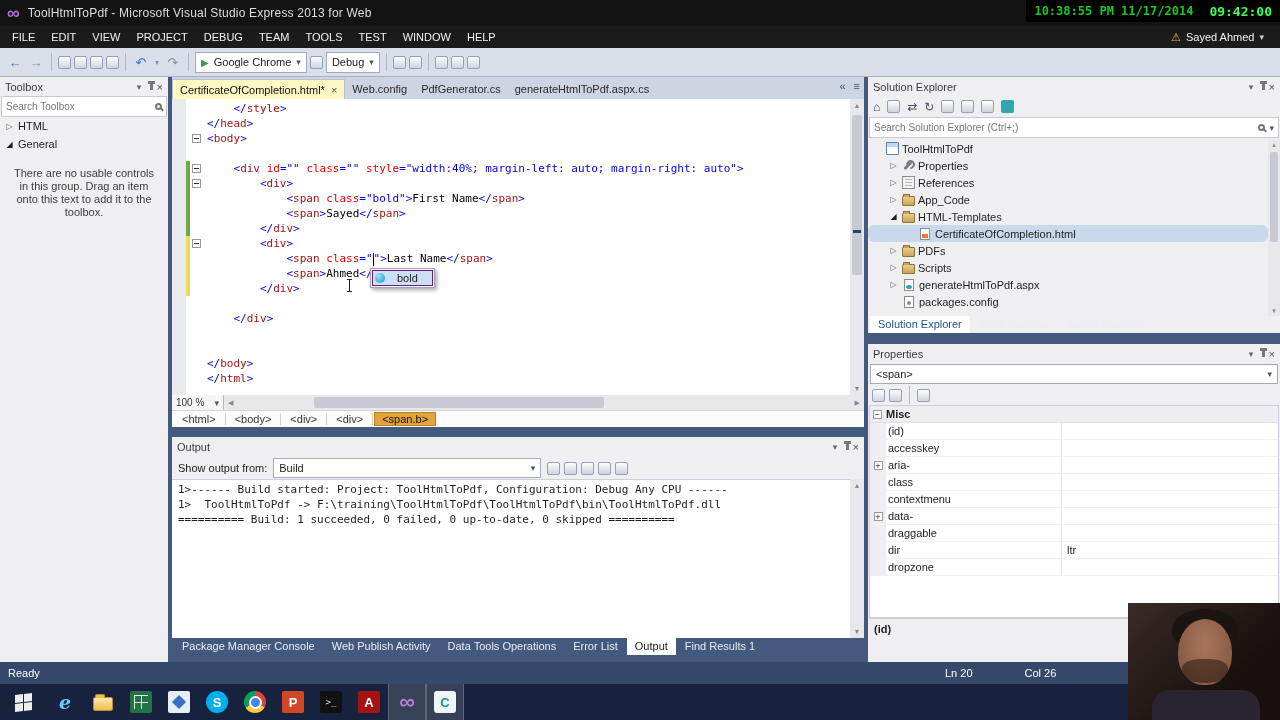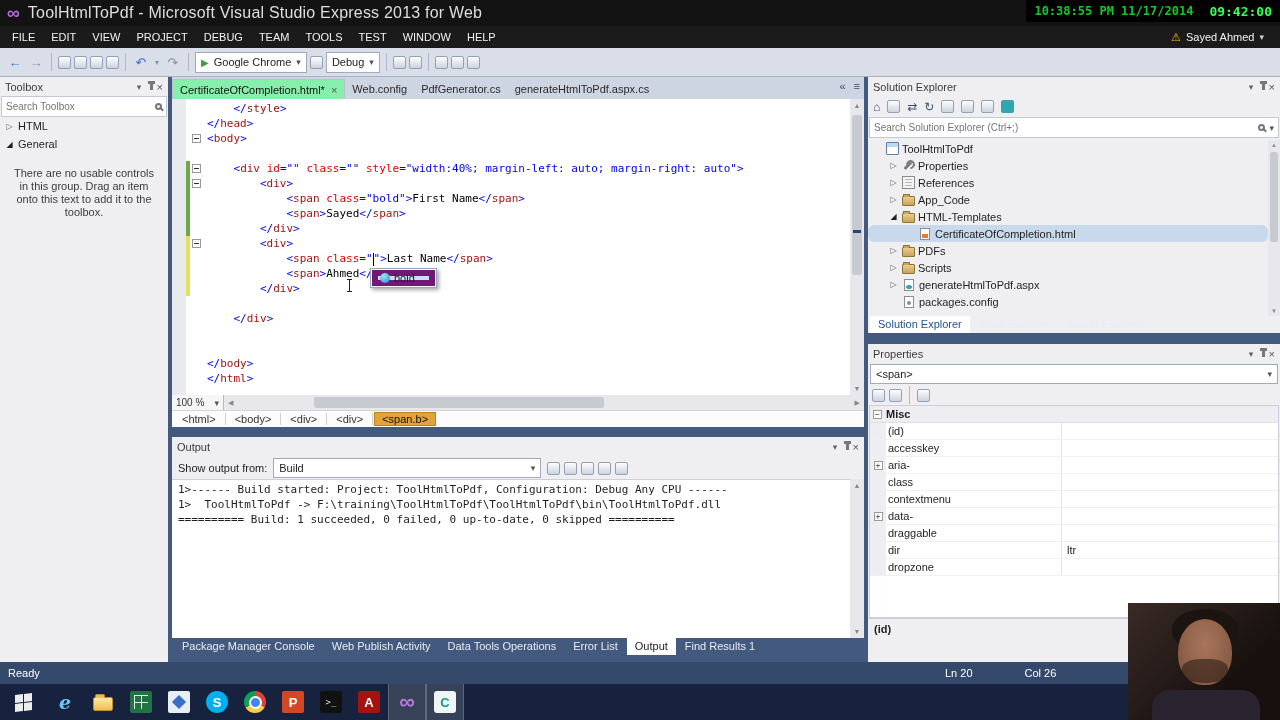--- a/index.html
+++ b/index.html
@@ -2,21 +2,21 @@
 <html><head>
 <meta charset="utf-8">
 <style>
 *{margin:0;padding:0;box-sizing:border-box}
 html,body{width:1280px;height:720px;overflow:hidden}
 .screen{position:relative;width:1280px;height:720px;background:#44597E;font-family:"Liberation Sans",sans-serif;font-size:11px;color:#1E1E1E;overflow:hidden}
 
 
 .titlebar{position:absolute;top:0;left:0;right:0;height:26px;background:#131313;display:flex;align-items:center;color:#DEDEDE;z-index:5}
 .vs-logo{font-size:18px;line-height:22px;color:#B06DD8;font-weight:bold;margin:0 8px 0 7px}
-.app-title{font-size:16px;letter-spacing:.2px}
+.app-title{font-size:12px;letter-spacing:.2px}
 .tb-filter{position:absolute;left:936px;top:2px;width:21px;height:21px;background:#169FA8;display:flex;align-items:flex-start;justify-content:center}
 .funnel{width:0;height:0;border-left:5px solid transparent;border-right:5px solid transparent;border-top:6px solid #fff;position:relative;margin-top:4px}
 .funnel::after{content:"";position:absolute;left:-1px;top:-1px;width:2px;height:9px;background:#fff}
 .chat{position:absolute;left:964px;top:6px;width:14px;height:10px;border:2px solid #D8D8D8;border-radius:2px}
 .chat::after{content:"";position:absolute;bottom:-5px;left:1px;border:3px solid transparent;border-top-color:#D8D8D8;border-left-color:#D8D8D8}
 .quicklaunch{position:absolute;left:991px;top:4px;width:145px;height:18px;background:#fff;border:1px solid #5c5c5c;color:#666;font-size:11px;padding:0 5px;font-family:"Liberation Sans",sans-serif}
 .timestamp{position:absolute;top:0;right:0;height:22px;background:#000;display:flex;align-items:center;gap:16px;padding:0 8px;z-index:60;font-family:"DejaVu Sans Mono",monospace;font-weight:bold}
 .ts1{color:#12C926;font-size:12px}
 .ts2{color:#3CFF54;font-size:13px}
 
@@ -51,40 +51,40 @@
 .mag::after{content:"";position:absolute;width:5px;height:2px;background:#777;transform:rotate(45deg);right:-4px;bottom:-2px}
 .tbx-row{height:18px;display:flex;align-items:center;padding-left:4px;gap:3px}
 .tree-arrow{width:11px;text-align:center;font-size:8px;color:#646465;flex:none}
 .tree-arrow.exp{color:#1E1E1E}
 .tbx-msg{margin:14px 12px;text-align:center;color:#3c3c3c;font-size:11px;line-height:13px}
 
 
 .center{position:absolute;left:172px;top:77px;width:692px;height:585px}
 .tabstrip{position:absolute;left:0;top:0;right:0;height:22px;background:#CDD4E2;display:flex;align-items:flex-end}
 .doc-tab{height:20px;display:flex;align-items:center;padding:0 7px;gap:6px;font-size:11px;color:#2A2A2A}
-.doc-tab.active{background:#86efac;border:1px solid #B9C0CE;border-bottom:none;color:#111}
+.doc-tab.active{background:#fef9c3;border:1px solid #B9C0CE;border-bottom:none;color:#111}
 .tab-close{color:#555;font-size:11px}
 .strip-icons{position:absolute;right:4px;top:3px;display:flex;gap:8px;color:#3E4E6B;font-size:11px}
 
 
 .editor{position:absolute;left:0;top:22px;width:692px;height:296px;background:#fff;overflow:hidden}
 .ed-margin{position:absolute;left:0;top:0;bottom:0;width:14px;background:#E9EAED}
 .code-area{position:absolute;left:14px;top:2px;right:14px}
 .cl{display:flex;height:15px;font-family:"DejaVu Sans Mono",monospace;font-size:11px;line-height:15px;white-space:pre}
 .chgbar{width:4px;height:15px;flex:none}
 .chg-g{background:#6FA849}
 .chg-y{background:#E6DF5C}
 .foldcol{width:13px;flex:none;display:flex;align-items:center;justify-content:center}
 .foldbox{width:9px;height:9px;border:1px solid #999;background:#fff;position:relative}
 .foldbox::after{content:"";position:absolute;left:1px;top:3px;width:5px;height:1px;background:#333}
 .code{padding-left:4px}
 .tk-pl{color:#000}.tk-tg{color:#A31515}.tk-at{color:#E00000}.tk-bl{color:#0000E8}
 .caret{display:inline-block;width:1px;height:13px;background:#000;vertical-align:middle}
 .isense{position:absolute;left:198px;top:169px;background:#F5F7FA;border:1px solid #9BA7B7;box-shadow:2px 2px 4px rgba(0,0,0,.35);padding:1px;z-index:20}
-.is-item{display:flex;align-items:center;gap:4px;background:#CBE0F5;border:6px solid #701a75;padding:0 14px 0 2px;height:16px;font-size:11px}
+.is-item{display:flex;align-items:center;gap:12px;background:#CBE0F5;border:1px solid #701a75;padding:0 14px 0 2px;height:16px;font-size:11px}
 .is-ico{width:10px;height:10px;border-radius:50%;background:radial-gradient(circle at 35% 30%,#9FE7F5,#1193C6);flex:none}
 .mouse-ibeam{position:absolute;left:177px;top:181px;width:1px;height:11px;background:#222;z-index:25}
 .mouse-ibeam::before{content:"";position:absolute;top:-1px;left:-2px;width:5px;height:1px;background:#222}
 .mouse-ibeam::after{content:"";position:absolute;bottom:-1px;left:-2px;width:5px;height:1px;background:#222}
 .vscroll{position:absolute;right:0;top:0;bottom:0;width:14px;background:#E8E8EC;color:#888;font-size:7px;text-align:center;padding-top:3px}
 .vthumb{position:absolute;right:2px;top:16px;width:10px;height:160px;background:#C8CAD2;border-radius:2px}
 .vmark{position:absolute;right:3px;top:131px;width:8px;height:3px;background:#24457A}
 .vs-down{position:absolute;bottom:3px;left:0;right:0}
 
 

